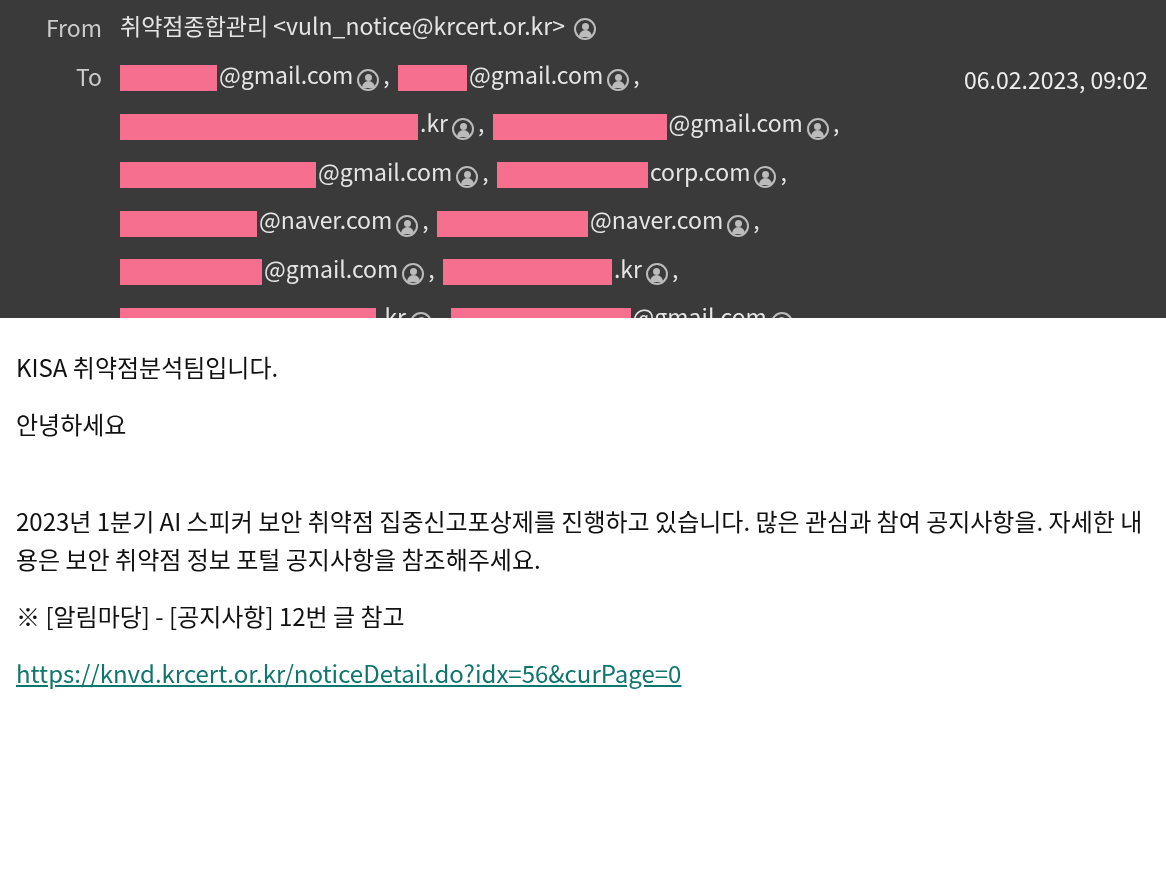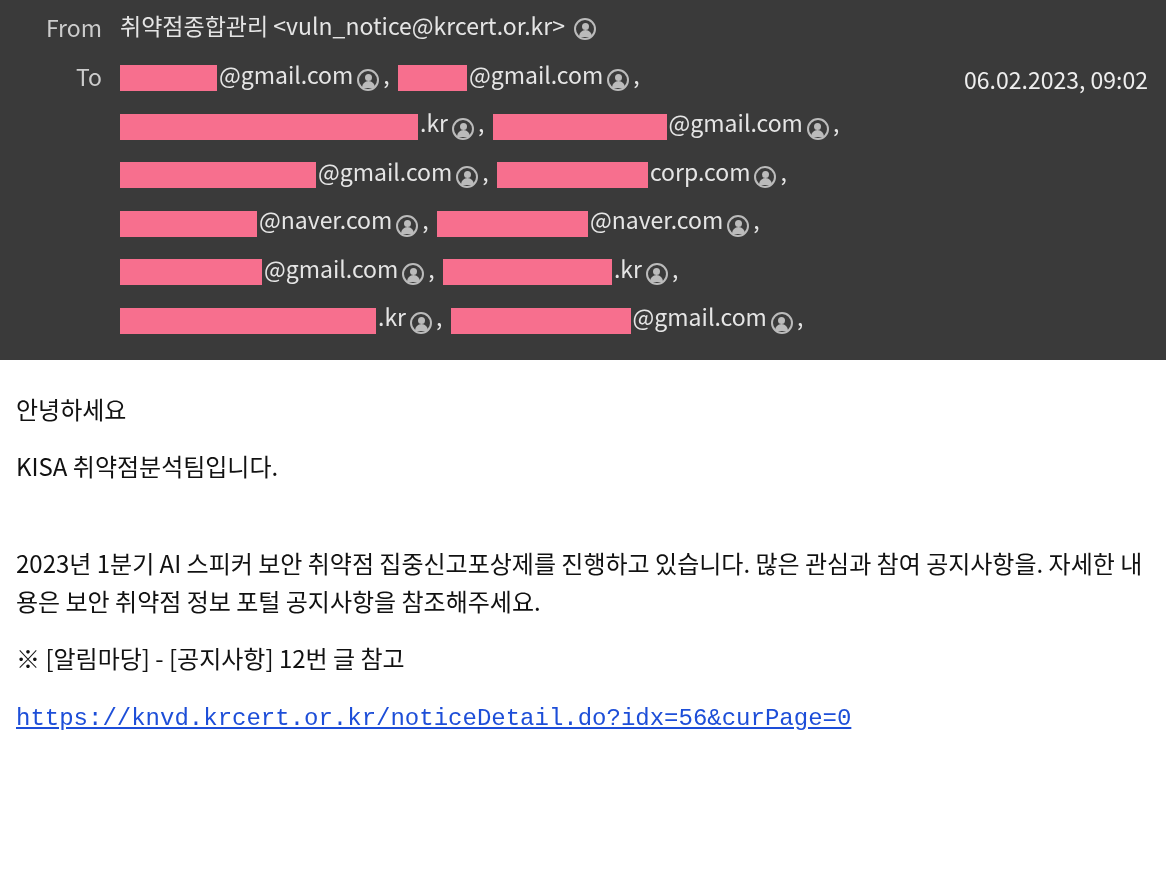--- a/index.html
+++ b/index.html
@@ -9,21 +9,21 @@
     font-family: -apple-system, BlinkMacSystemFont, "Segoe UI", "Noto Sans CJK KR", "Malgun Gothic", sans-serif;
     background: #fff;
     overflow: hidden;
   }
   .header {
     background: #3a3a3a;
     color: #eee;
     padding: 8px 8px 0 20px;
     font-size: 23px;
     line-height: 1.5;
-    height: 360px;
+    height: 318px;
     overflow: hidden;
   }
   .row {
     display: flex;
     align-items: flex-start;
     margin-bottom: 12px;
   }
   .label-col {
     width: 100px;
     text-align: right;
@@ -90,24 +90,23 @@
   .sep { margin: 0 3px 0 0; }
   .body-area {
     padding: 30px 16px 20px 16px;
     font-size: 24px;
     color: #111;
     line-height: 1.55;
   }
   .body-area p { margin-bottom: 20px; }
   .body-area .gap { height: 40px; }
   .body-link {
-    color: #1d4ed8;
+    color: #0f766e;
     text-decoration: underline;
     cursor: pointer;
-    font-family: Liberation Mono, monospace;
   }
   .header-wrap { position: relative; }
 </style>
 </head>
 <body>
 
 <div class="header-wrap">
   <div class="header">
     <div class="row">
       <div class="label-col">From</div>
@@ -185,20 +184,20 @@
             <span class="contact-icon"></span>
             <span class="sep">,</span>
           </div>
         </div>
     </div>
   </div>
   <div class="timestamp">06.02.2023, 09:02</div>
 </div>
 
 <div class="body-area">
+  <p>KISA 취약점분석팀입니다.</p>
   <p>안녕하세요</p>
-  <p>KISA 취약점분석팀입니다.</p>
   <div class="gap"></div>
   <p>2023년 1분기 AI 스피커 보안 취약점 집중신고포상제를 진행하고 있습니다. 많은 관심과 참여 공지사항을. 자세한 내용은 보안 취약점 정보 포털 공지사항을 참조해주세요.</p>
   <p>※ [알림마당] - [공지사항] 12번 글 참고</p>
   <p><a class="body-link">https://knvd.krcert.or.kr/noticeDetail.do?idx=56&amp;curPage=0</a></p>
   <div class="gap"></div>
 </div>
 
 </body></html>

